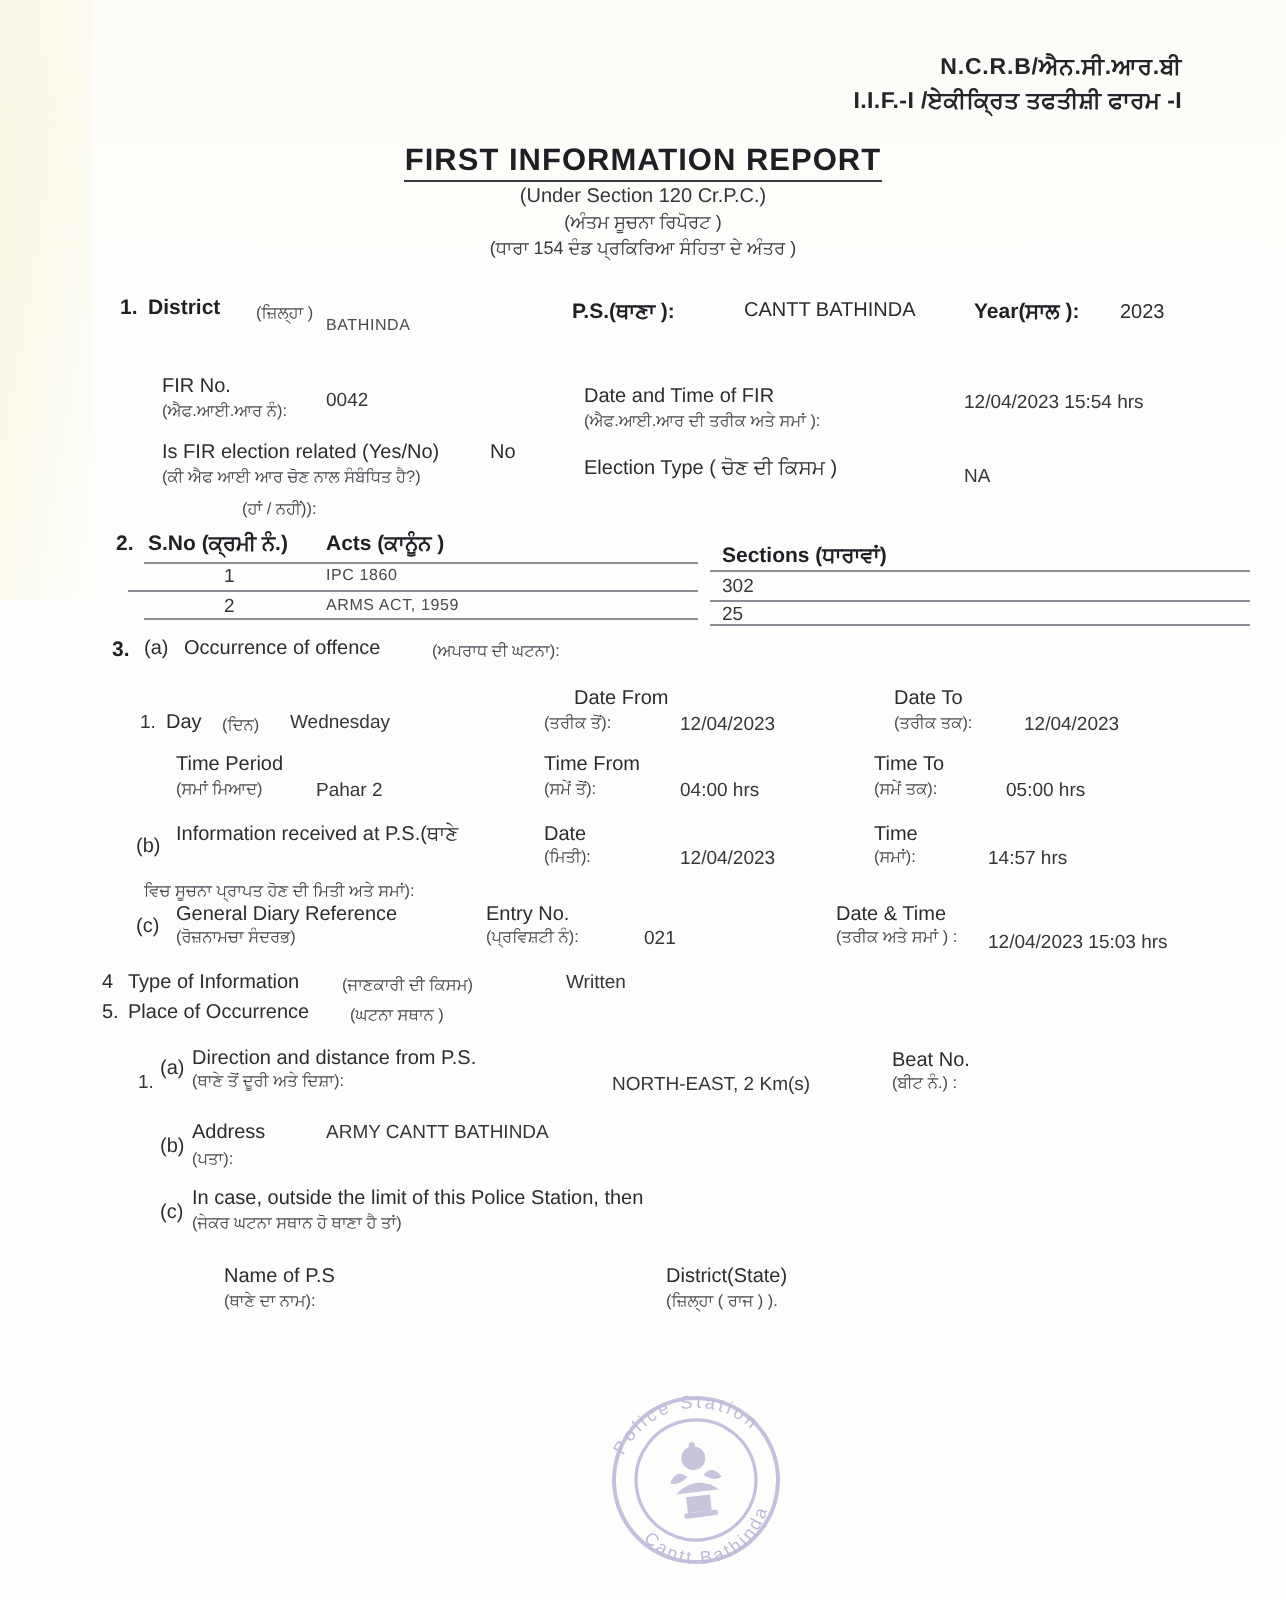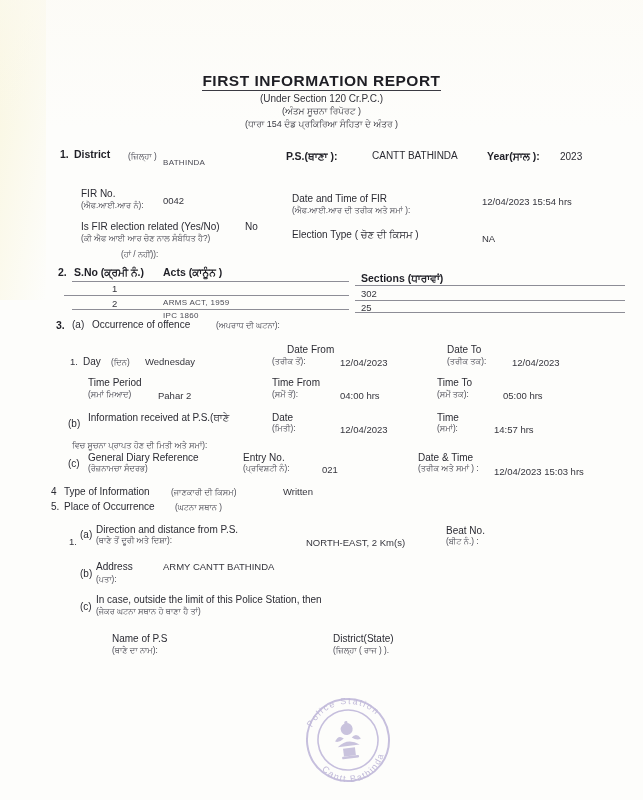--- a/index.html
+++ b/index.html
@@ -109,21 +109,21 @@
 
   .tline { position: absolute; height: 0; border-top: 0.9px solid #8d8d96; }
   .tl1 { top: 281px; left: 72px;  width: 277px; }
   .tl1b{ top: 285px; left: 355px; width: 270px; }
   .tl2 { top: 295px; left: 64px;  width: 285px; }
   .tl2b{ top: 300px; left: 355px; width: 270px; }
   .tl3 { top: 309px; left: 72px;  width: 277px; }
   .tl3b{ top: 312px; left: 355px; width: 270px; }
 
   .row1-sno  { top: 283px; left: 112px; }
-  .row1-act  { top: 283px; left: 163px; margin-top: 28px; }
+  .row1-act  { top: 283px; left: 163px; }
   .row1-sec  { top: 288px; left: 361px; }
   .row2-sno  { top: 298px; left: 112px; }
   .row2-act  { top: 298px; left: 163px; }
   .row2-sec  { top: 302px; left: 361px; }
 
   
   .s3-num  { top: 319px; left: 56px; }
   .s3-a    { top: 319px; left: 72px; }
   .s3-en   { top: 319px; left: 92px; }
   .s3-pa   { top: 321px; left: 216px; }
@@ -237,20 +237,22 @@
       <path d="M 45,58 q 11,-9 22,0 z"></path>
       <rect x="54.4" y="33" width="3.2" height="9" rx="1.2"></rect>
       <path d="M 43,52 q 4,-7 9,-2 q -5,4 -9,2 z"></path>
       <path d="M 69,52 q -4,-7 -9,-2 q 5,4 9,2 z"></path>
     </g>
   </svg>
 
   <div class="layer">
 
   <div class="abs ncrb">
+    <div class="l1">N.C.R.B/ਐਨ.ਸੀ.ਆਰ.ਬੀ</div>
+    <div class="l2">I.I.F.-I /ਏਕੀਕ੍ਰਿਤ ਤਫਤੀਸ਼ੀ ਫਾਰਮ -I</div>
   </div>
 
   <div class="abs doc-title">
     <span>FIRST INFORMATION REPORT</span>
   </div>
   <div class="abs sub1">(Under Section 120 Cr.P.C.)</div>
   <div class="abs sub2">(ਅੰਤਮ ਸੂਚਨਾ ਰਿਪੋਰਟ )</div>
   <div class="abs sub3">(ਧਾਰਾ 154 ਦੰਡ ਪ੍ਰਕਿਰਿਆ ਸੰਹਿਤਾ ਦੇ ਅੰਤਰ )</div>
 
   <div class="abs num r1-num">1.</div>

